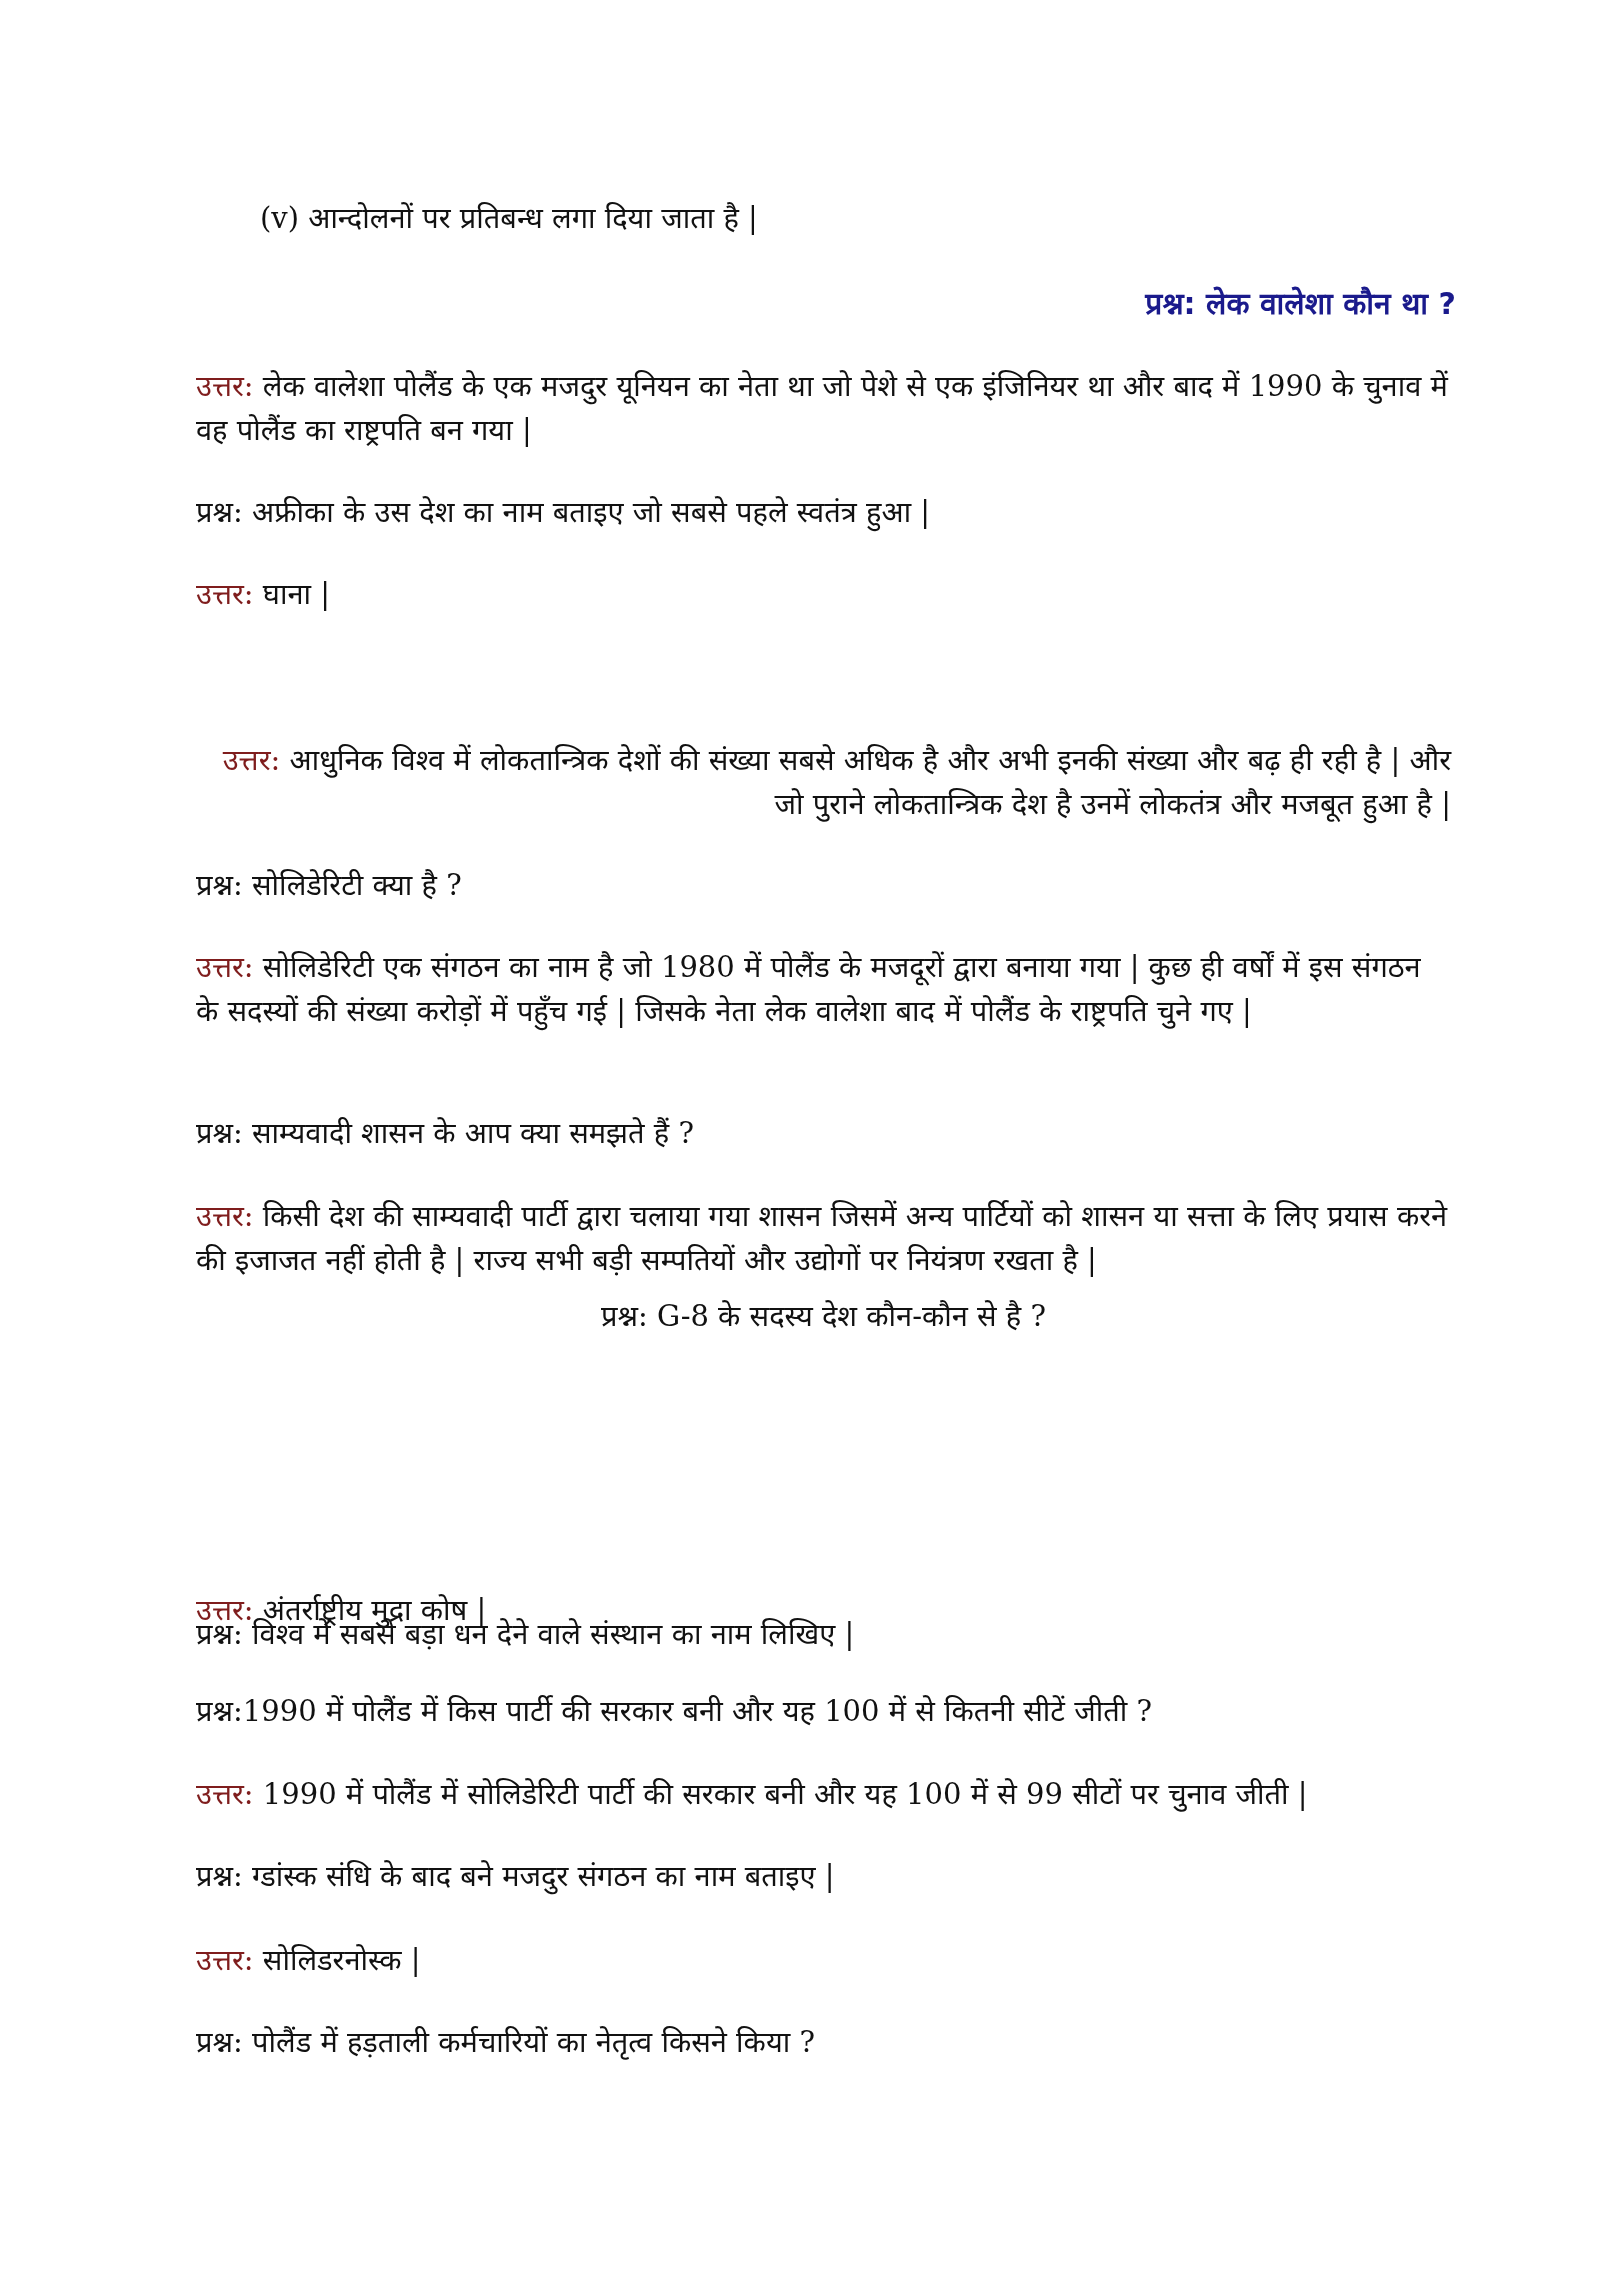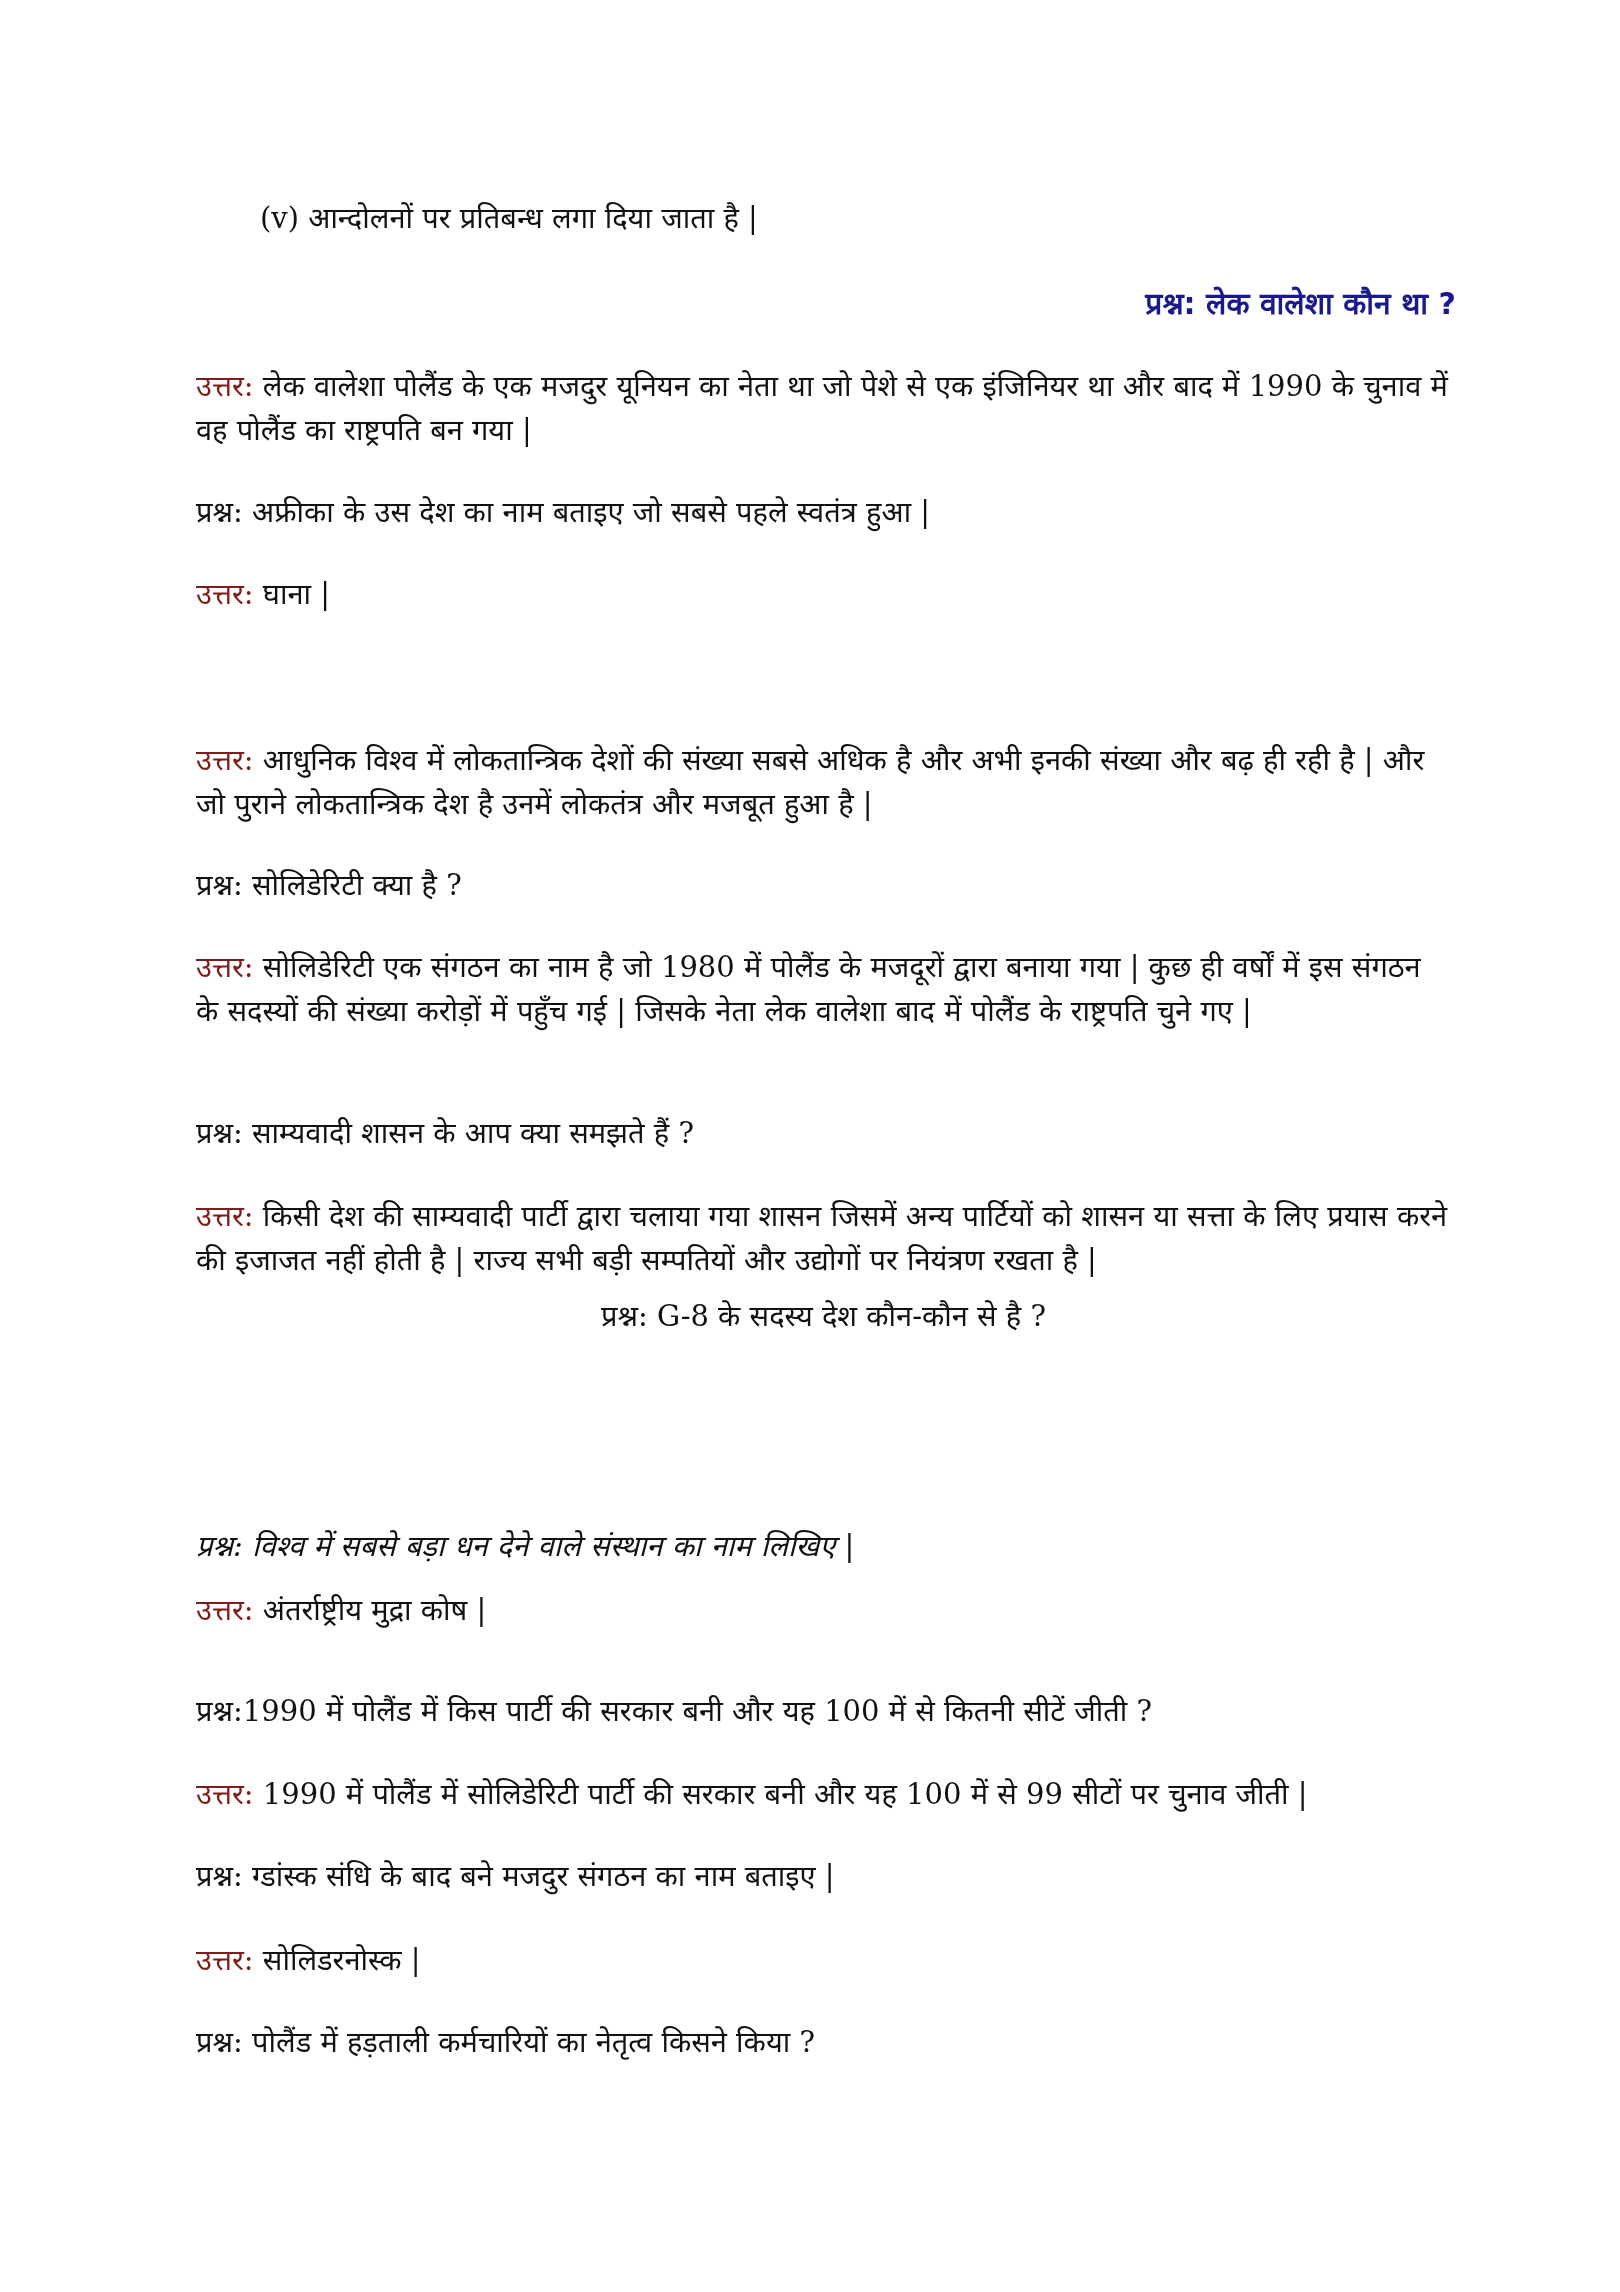--- a/index.html
+++ b/index.html
@@ -66,21 +66,21 @@
 
   <div class="line" style="top:490px;">
     <span class="label-question">प्रश्न:</span><span> अफ्रीका के उस देश का नाम बताइए जो सबसे पहले स्वतंत्र  हुआ |</span>
   </div>
 
   <div class="line" style="top:572px;">
     <span class="label-answer">उत्तर:</span><span> घाना |</span>
   </div>
 
 
-  <div class="line" style="top:738px;">
+  <div class="line" style="top:738px;text-align:right;">
     <span class="label-answer">उत्तर:</span><span> आधुनिक विश्व में लोकतान्त्रिक देशों की संख्या सबसे अधिक है और अभी इनकी संख्या और बढ़ ही रही है | और जो पुराने लोकतान्त्रिक देश है उनमें लोकतंत्र और मजबूत हुआ है |</span>
   </div>
 
   <div class="line" style="top:863px;">
     <span class="label-question">प्रश्न:</span><span> सोलिडेरिटी क्या है ?</span>
   </div>
 
   <div class="line" style="top:945px;">
     <span class="label-answer">उत्तर:</span><span> सोलिडेरिटी एक संगठन का नाम है जो 1980 में पोलैंड के मजदूरों द्वारा बनाया गया | कुछ ही वर्षों में इस संगठन के सदस्यों की संख्या करोड़ों में पहुँच गई | जिसके नेता लेक वालेशा बाद में पोलैंड के राष्ट्रपति चुने गए |</span>
   </div>
@@ -91,21 +91,21 @@
 
   <div class="line" style="top:1194px;">
     <span class="label-answer">उत्तर:</span><span> किसी देश की साम्यवादी पार्टी द्वारा चलाया गया शासन जिसमें अन्य पार्टियों को शासन या सत्ता के लिए प्रयास करने की इजाजत नहीं होती है | राज्य सभी बड़ी सम्पतियों और उद्योगों पर नियंत्रण रखता है |</span>
   </div>
 
   <div class="line" style="top:1294px;text-align:center;">
     <span class="label-question">प्रश्न:</span><span> G-8 के सदस्य देश कौन-कौन से है ?</span>
   </div>
 
 
-  <div class="line" style="top:1524px;font-style:italic;">
+  <div class="line" style="top:1612px;">
     <span class="label-question">प्रश्न:</span><span> विश्व में सबसे बड़ा  धन देने वाले संस्थान का नाम लिखिए |</span>
   </div>
 
   <div class="line" style="top:1588px;">
     <span class="label-answer">उत्तर:</span><span> अंतर्राष्ट्रीय मुद्रा कोष |</span>
   </div>
 
   <div class="line" style="top:1689px;">
     <span class="label-question">प्रश्न:</span><span>1990 में पोलैंड में किस पार्टी की सरकार बनी और यह 100 में से कितनी सीटें जीती ?</span>
   </div>

